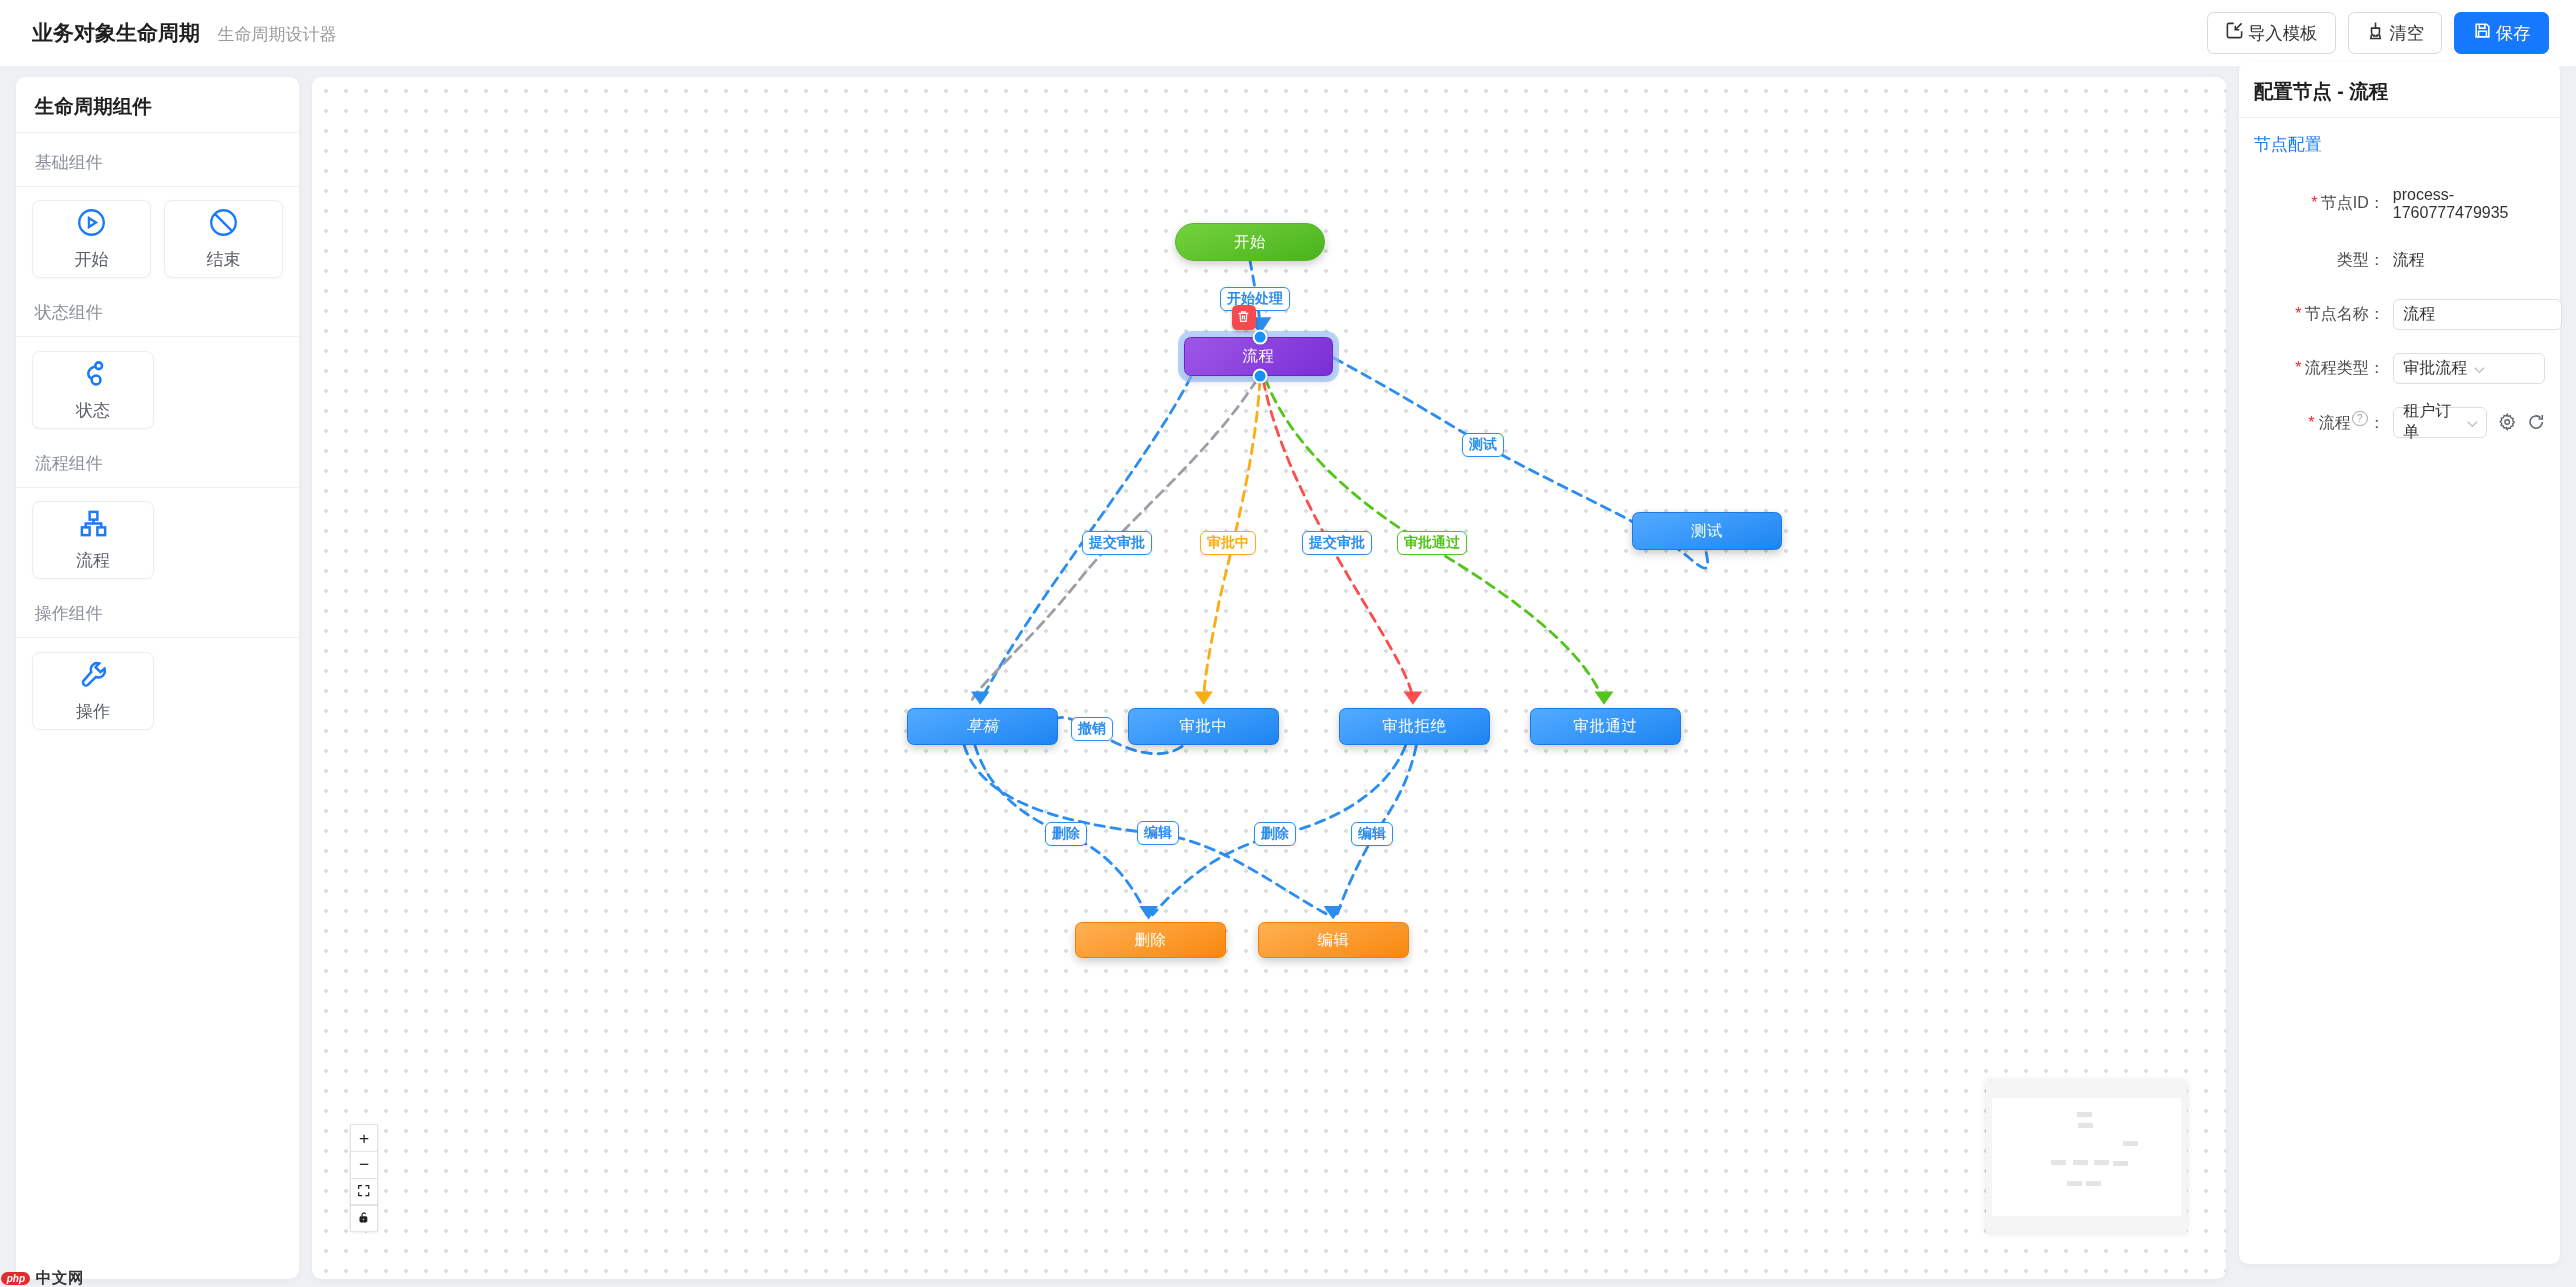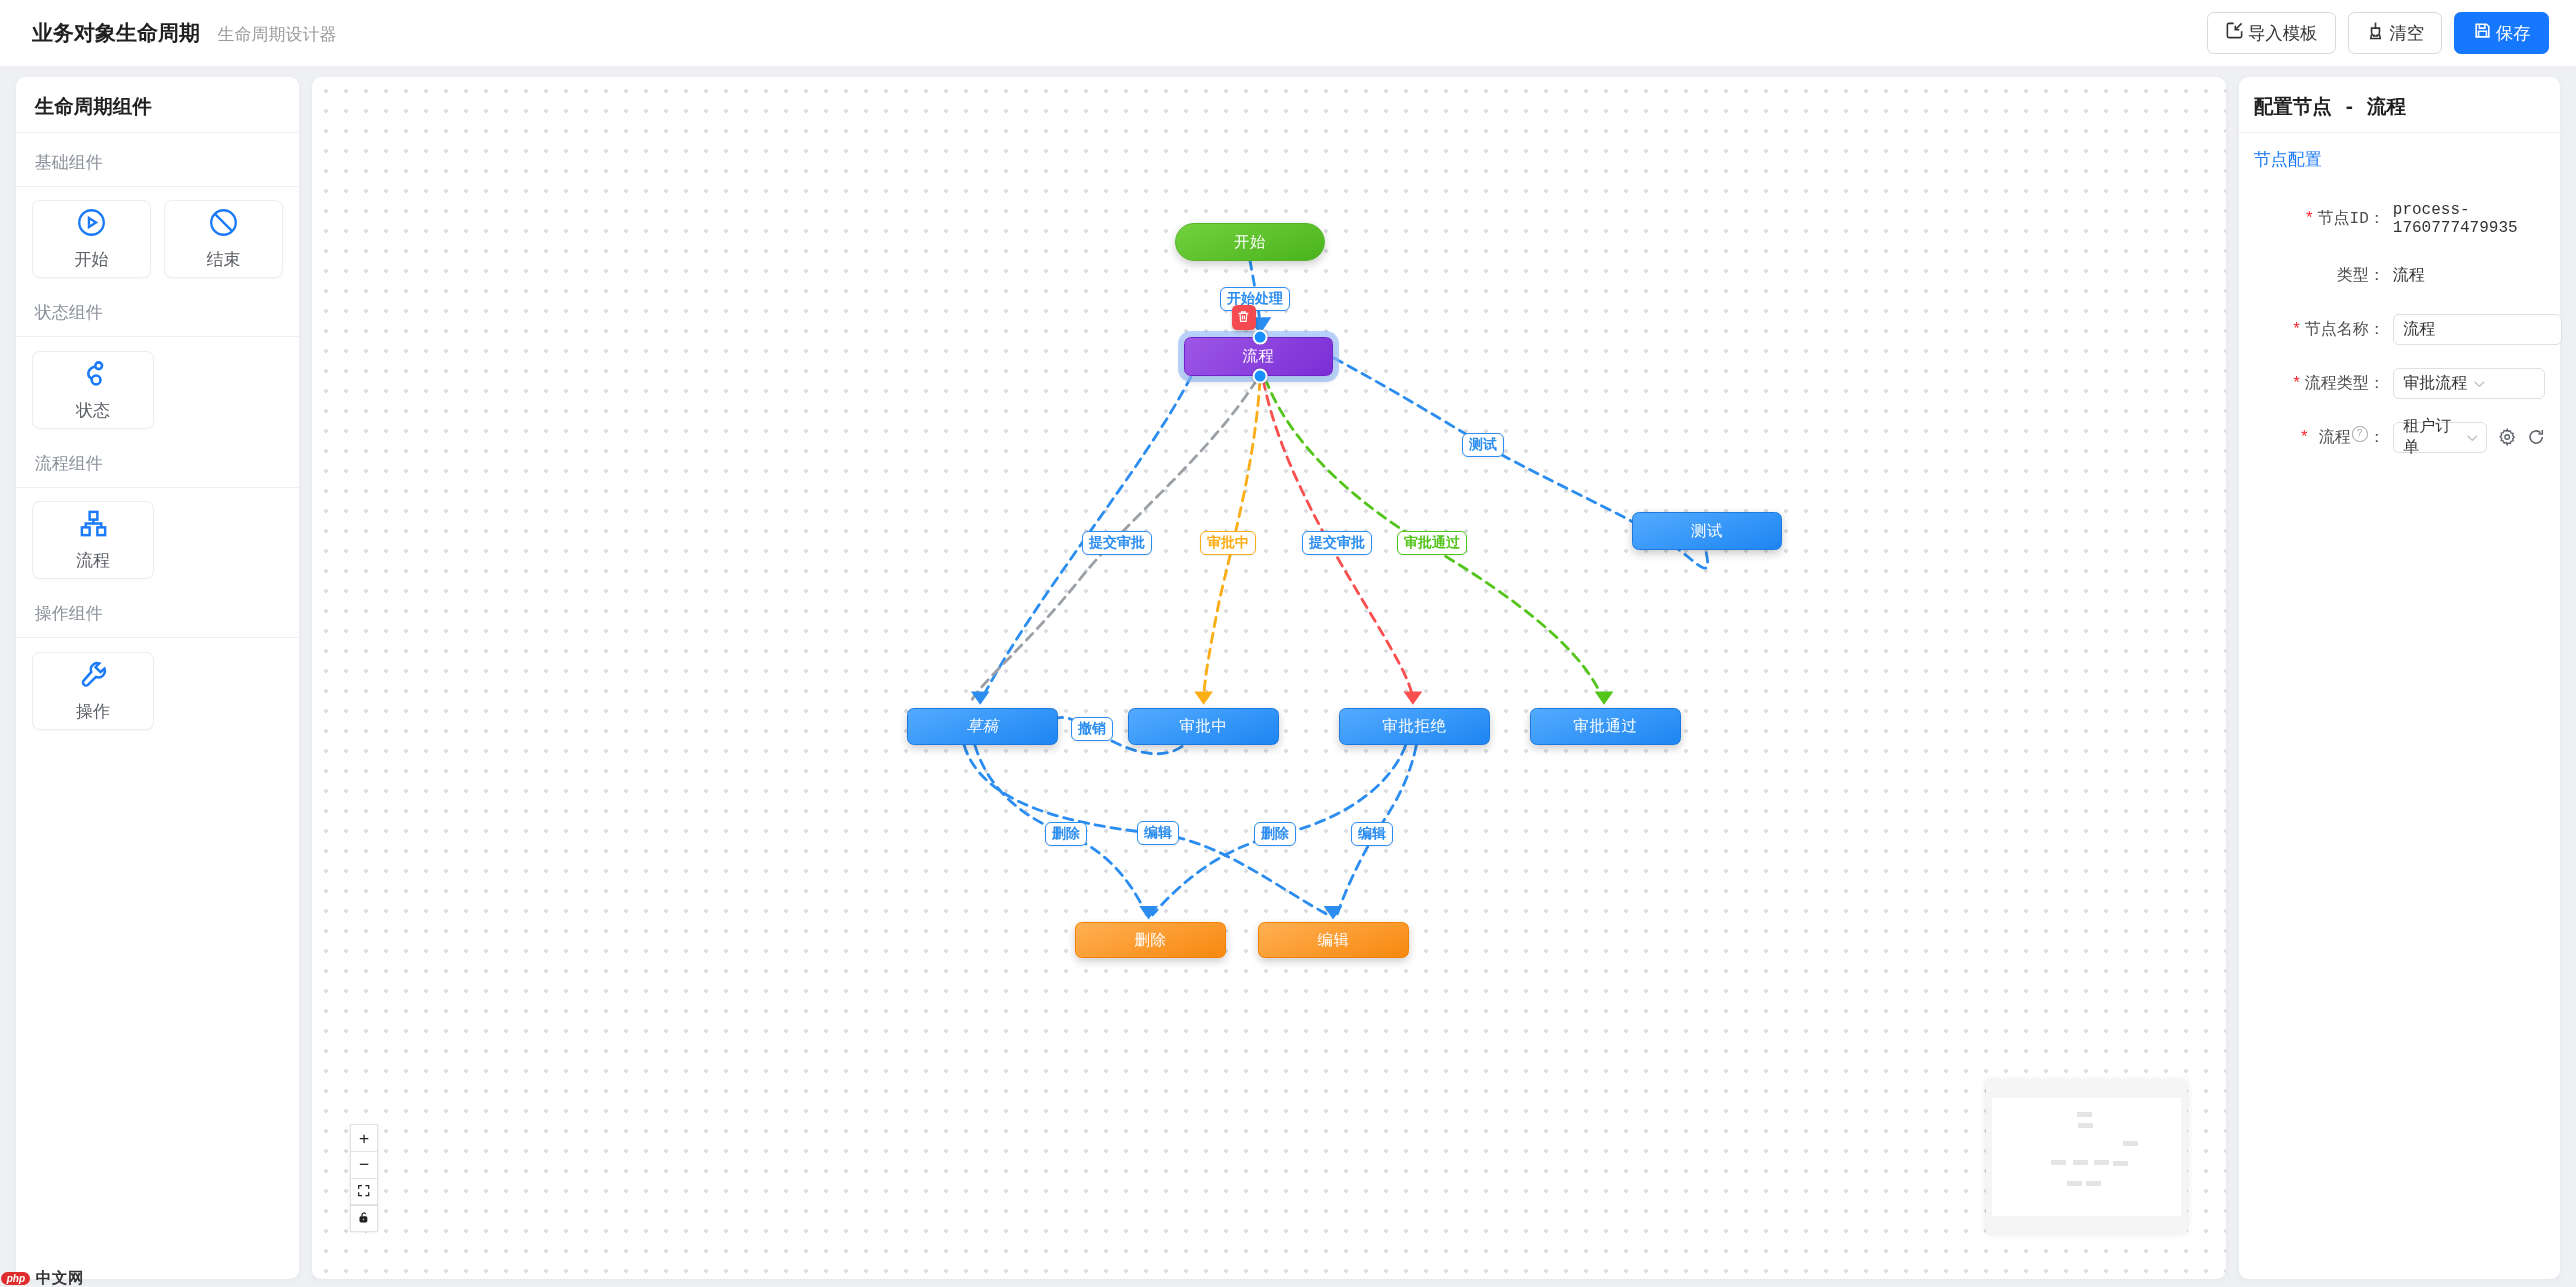--- a/index.html
+++ b/index.html
@@ -46,21 +46,21 @@
 
   .canvas-controls { position:absolute; left:38px; top:1048px; width:28px; z-index:6; box-shadow:0 0.7px 2.7px rgba(0,0,0,0.12); }
   .ctrl-btn { width:28px; height:27.5px; background:#fff; border:0.7px solid #e2e2e2; margin-top:-0.7px; display:flex; align-items:center; justify-content:center; font-size:17.4px; color:#222; cursor:pointer; }
   .ctrl-btn svg { width:13.4px; height:13.4px; stroke:#222; }
 
   .minimap { position:absolute; left:1674px; top:1004px; width:201px; height:152px; background:#f5f5f6; z-index:6; box-shadow:0 0 6.7px rgba(0,0,0,0.12); }
   .minimap-view { position:absolute; left:6px; top:17px; width:189px; height:118px; background:#fff; }
   .mini-mark { position:absolute; background:#e4e4e6; }
 
   
-  .panel { left:2239px; top:77px; width:321px; height:1202px;font-family:Liberation Mono, monospace; }
+  .panel { left:2239px; top:62px; width:321px; height:1202px; }
   .panel-title { font-size:19.5px; font-weight:bold; color:#1f1f1f; padding:16px 14.8px 12px; }
   .panel-tab { font-size:17px; color:#1a7af8; padding:14.8px 14.8px 0; cursor:pointer; }
   .form { padding:6.7px 14.8px 0; }
   .form-row { display:flex; align-items:center; margin-top:23px; min-height:31px; }
   .form-label { width:131px; text-align:right; font-size:16px; color:#4c4c4c; flex-shrink:0; position:relative; }
   .req::before { content:"*"; color:#f5222d; margin-right:3.4px; font-size:16px; }
   .form-value { font-size:16px; color:#333; margin-left:8px; }
   .form-input { margin-left:8px; width:169px; height:31px; border:1.3px solid #dcdfe4; border-radius:6px; font-size:16px; color:#333; padding:0 9.4px; font-family:inherit; background:#fff; }
   .form-select { margin-left:8px; height:31px; border:1.3px solid #dcdfe4; border-radius:6px; display:flex; align-items:center; justify-content:flex-start; font-size:16px; color:#333; padding:0 8px 0 9.4px; background:#fff; cursor:pointer; }
   .chev { width:10.7px; height:6.7px; margin-left:6.7px; }

